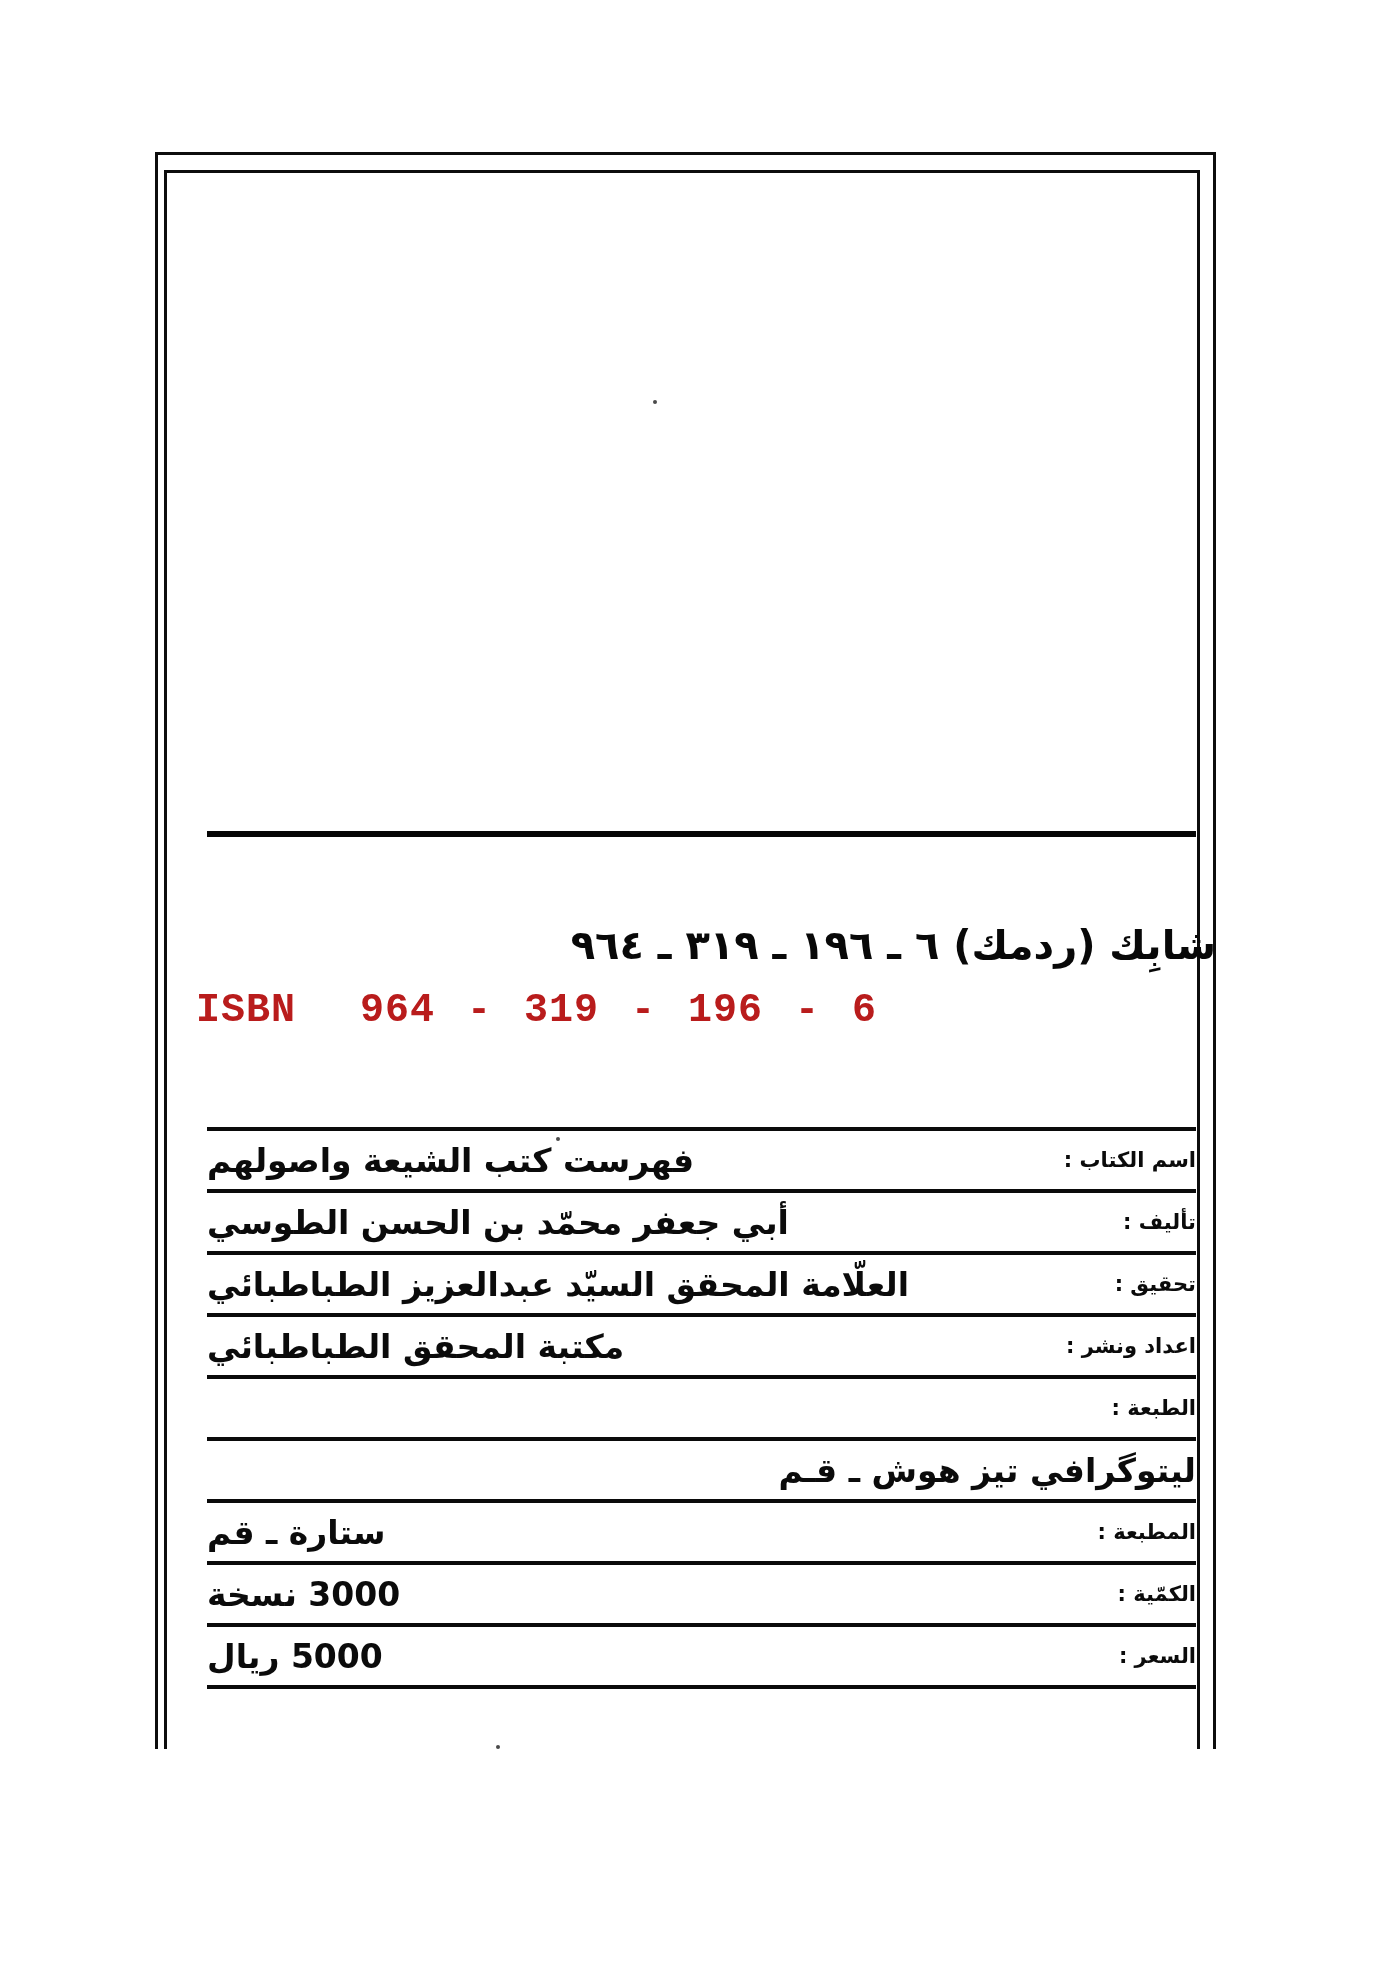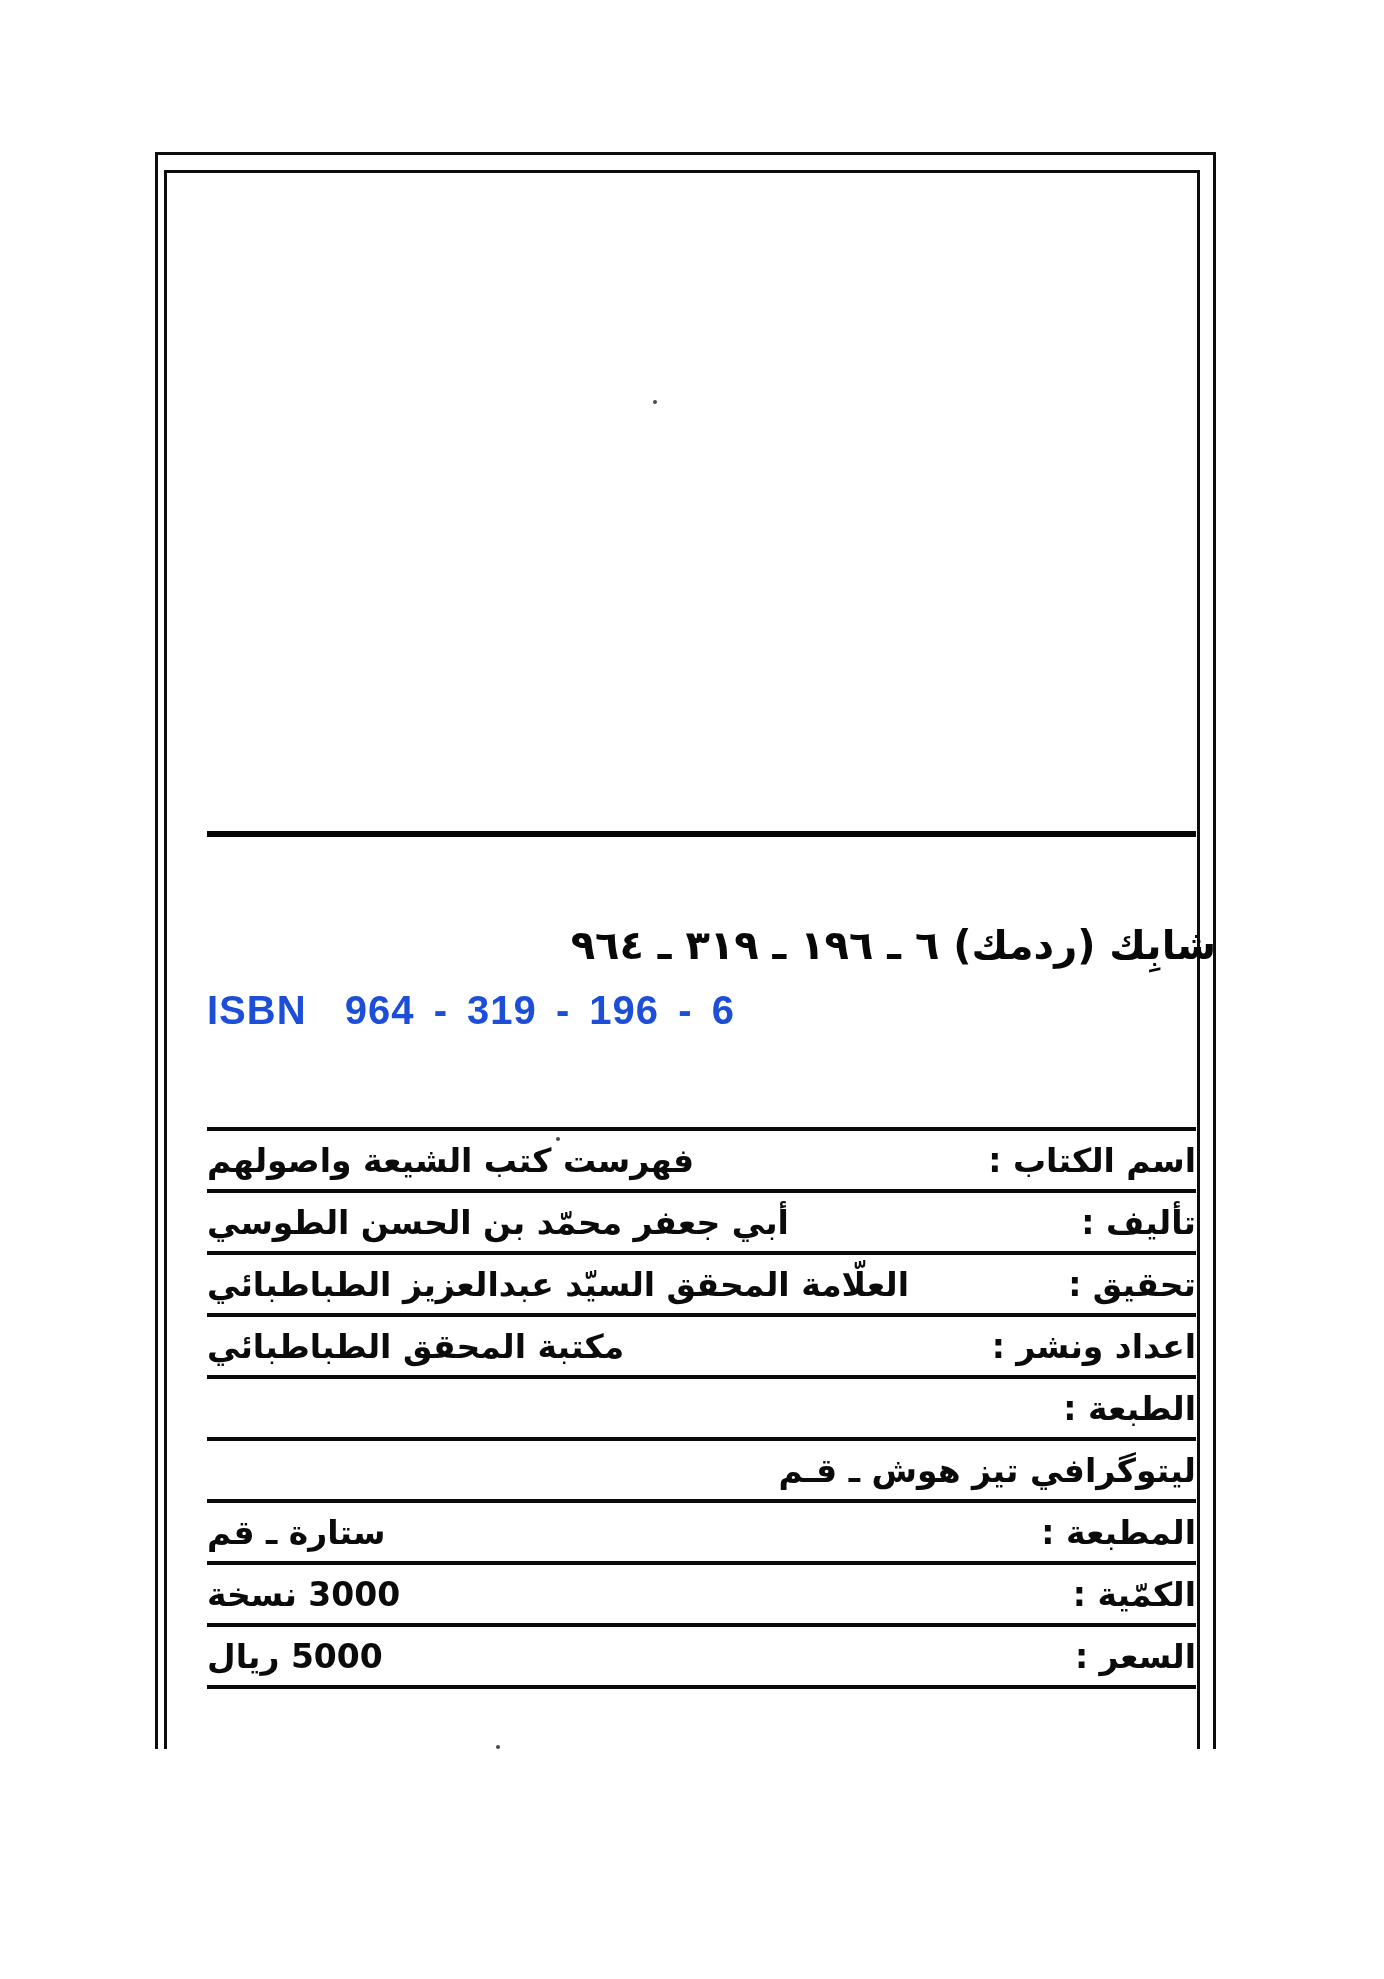--- a/index.html
+++ b/index.html
@@ -48,50 +48,50 @@
     top: 922px;
     right: 188px;
     direction: rtl;
     font-weight: 700;
     font-size: 40px;
     white-space: nowrap;
     color: #080808;
   }
   .isbn-line {
     position: absolute;
-    left: 207px;
+    left: 196px;
     top: 988px;
-    font-family: Liberation Sans, sans-serif;
+    font-family: Liberation Mono, monospace;
     font-weight: 700;
     font-size: 40px;
     letter-spacing: 1px;
     word-spacing: 7px;
     white-space: pre;
-    color: #1d4ed8;
+    color: #b91c1c;
   }
   .colophon-table {
     position: absolute;
     left: 207px;
     top: 1127px;
     width: 989px;
     border-top: 4px solid #0a0a0a;
     direction: rtl;
   }
   .colophon-row {
     display: flex;
     direction: rtl;
     justify-content: space-between;
     align-items: center;
     height: 62px;
     box-sizing: border-box;
     border-bottom: 4px solid #0a0a0a;
   }
   .row-label {
     font-weight: 700;
-    font-size: 33px;
+    font-size: 21px;
     white-space: nowrap;
     direction: rtl;
     margin-left: 8px;
   }
   .row-value {
     font-weight: 700;
     font-size: 33px;
     white-space: nowrap;
     direction: rtl;
     text-align: center;

